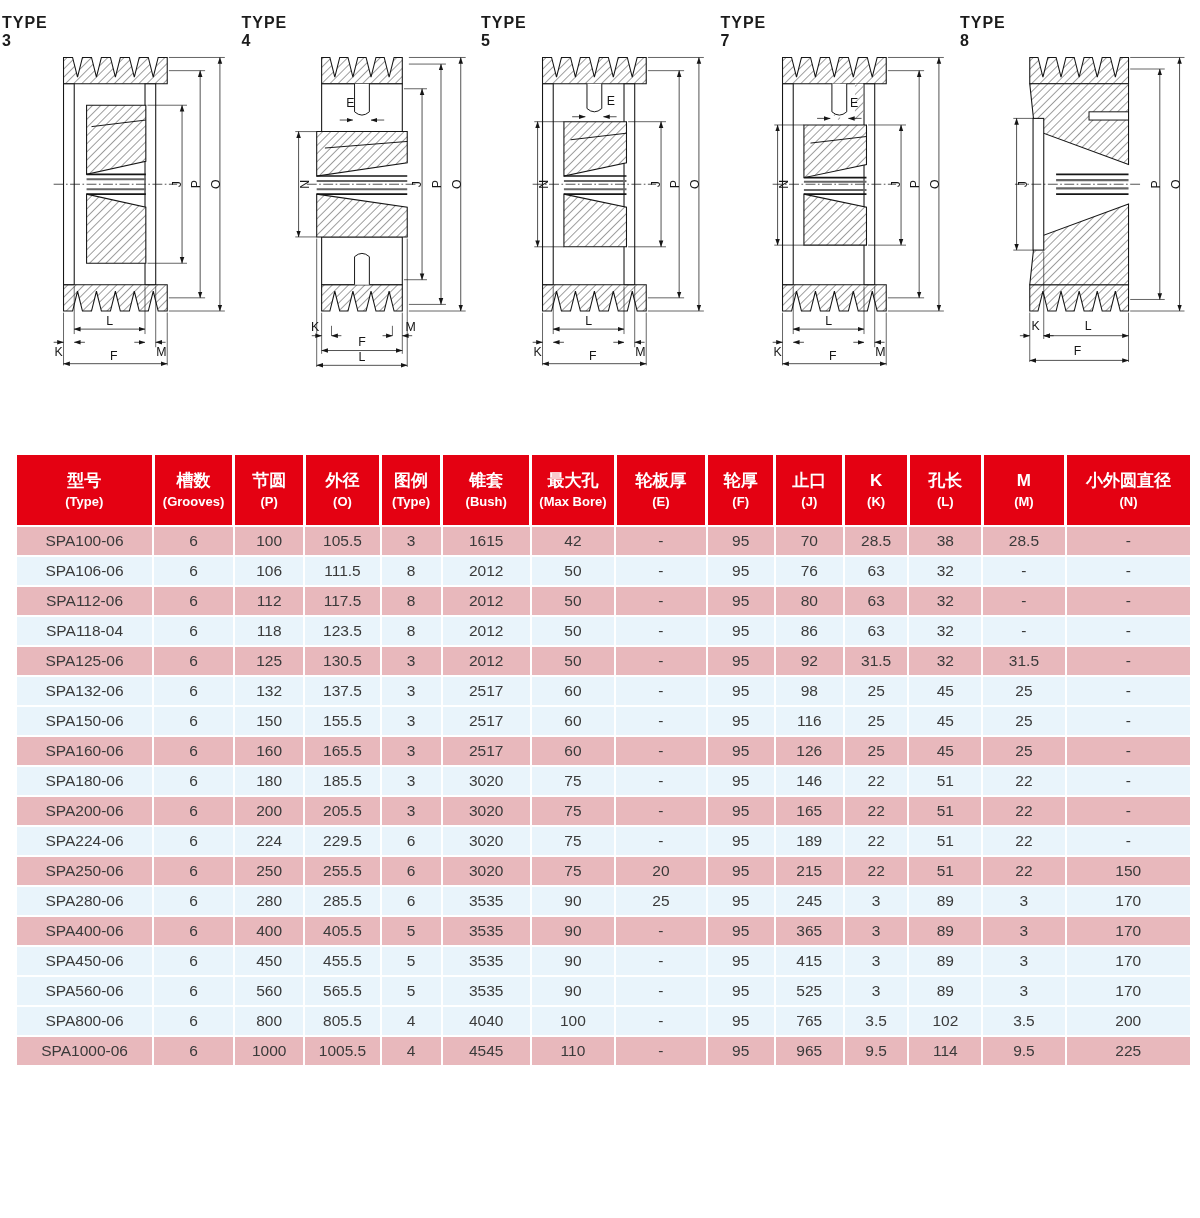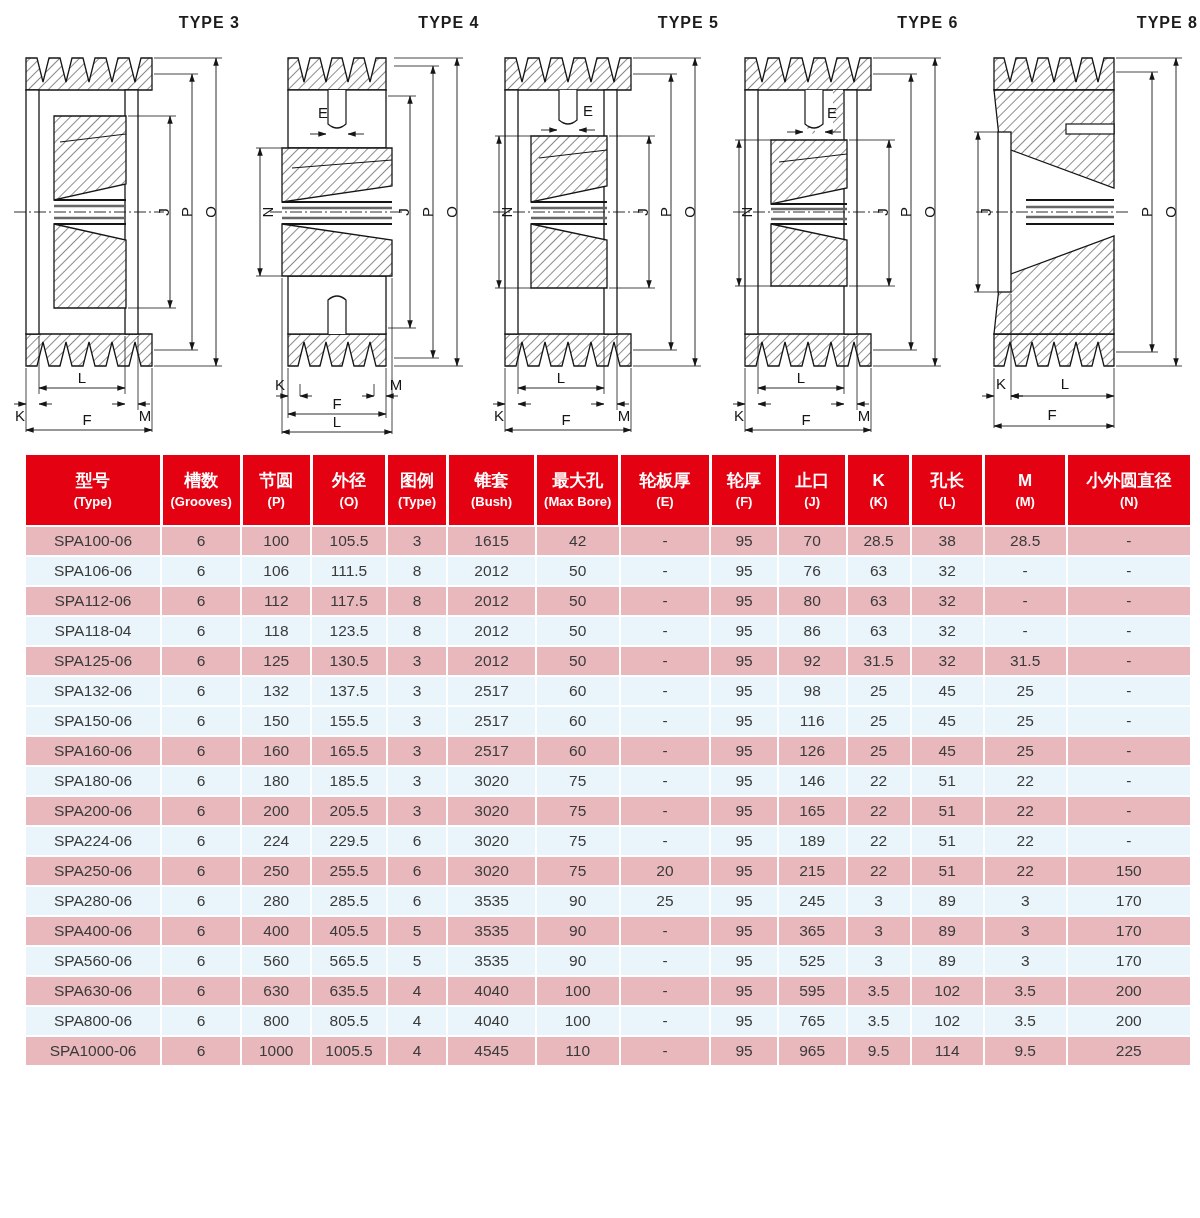--- a/index.html
+++ b/index.html
@@ -4,27 +4,27 @@
 <style>
   :root{
     --red:#e40112; --pink:#e8b8bc; --blue:#e9f4fb; --ink:#3a3a3a;
   }
   html,body{margin:0;padding:0;background:#fff;}
   body{width:1200px;font-family:"Liberation Sans",sans-serif;color:var(--ink);}
   .page{width:1200px;height:1218px;background:#fff;overflow:hidden;}
 
   
   .drawings{display:flex;justify-content:space-between;height:450px;padding:0 2px;box-sizing:border-box;}
-  .drawing{width:238px;display:flex;flex-direction:column;align-items:flex-end;}
+  .drawing{width:238px;display:flex;flex-direction:row;align-items:flex-start;}
   .d-title{margin-top:14px;font-size:16px;font-weight:bold;letter-spacing:1px;color:#1c1c1c;}
   .drawing svg{display:block;margin-top:4px;}
   .dt{font-family:"Liberation Sans",sans-serif;font-size:15px;fill:#161616;}
 
   
-  .tbl-wrap{padding:5px 10px 0 26px;}
+  .tbl-wrap{padding:5px 10px 0 17px;}
   table{width:100%;border-collapse:collapse;table-layout:fixed;}
   thead th{
     background:var(--red);color:#fff;height:70px;padding:0;
     border-right:3px solid #fff;vertical-align:middle;font-weight:bold;
   }
   thead th:last-child{border-right:none;margin-top:20px;}
   .h-zh{font-size:17px;line-height:20px;}
   .h-en{font-size:13px;font-weight:bold;margin-top:3px;}
   tbody td{
     height:28px;text-align:center;font-size:15.5px;color:var(--ink);
@@ -201,21 +201,21 @@
         <text class="dt" x="8" y="385" text-anchor="middle">K</text>
         <line x1="100" y1="368" x2="113" y2="368" stroke="#161616" stroke-width="0.9" marker-end="url(#ar)"></line>
         <line x1="138" y1="368" x2="126" y2="368" stroke="#161616" stroke-width="0.9" marker-end="url(#ar)"></line>
         <text class="dt" x="133" y="385" text-anchor="middle">M</text>
         <line x1="14" y1="394" x2="140" y2="394" stroke="#161616" stroke-width="0.9" marker-start="url(#ar)" marker-end="url(#ar)"></line>
         <text class="dt" x="75" y="389" text-anchor="middle">F</text>
       </svg>
     </div>
 
     <div class="drawing">
-      <div class="d-title">TYPE 6</div>
+      <div class="d-title">TYPE 7</div>
       <svg width="228" height="400" viewBox="0 0 228 400">
         <path d="M14,54 V22 h11 l6,24 l6,-24 h11 l6,24 l6,-24 h11 l6,24 l6,-24 h11 l6,24 l6,-24 h11 l6,24 l6,-24 h11 V54 Z" fill="url(#h)" stroke="#161616" stroke-width="1.3"></path>
         <path d="M14,298 V330 h11 l6,-24 l6,24 h11 l6,-24 l6,24 h11 l6,-24 l6,24 h11 l6,-24 l6,24 h11 l6,-24 l6,24 h11 V298 Z" fill="url(#h)" stroke="#161616" stroke-width="1.3"></path>
         <rect x="14" y="54" width="13" height="244" fill="#fff" stroke="#161616" stroke-width="1.3"></rect>
         <rect x="113" y="54" width="13" height="244" fill="#fff" stroke="#161616" stroke-width="1.3"></rect>
         <polygon points="56,54 74,54 74,90 84,100 84,54 102,54 102,100 112,90 112,54 56,54" fill="url(#h)" stroke="none"></polygon>
         <path d="M74,54 V88 Q83,96 92,88 V54" fill="#fff" stroke="#161616" stroke-width="1.2"></path>
         <polygon points="40,104 116,104 116,152 40,168" fill="url(#h)" stroke="#161616" stroke-width="1.3"></polygon>
         <line x1="48" y1="126" x2="116" y2="118" stroke="#161616" stroke-width="1.2"></line>
         <polygon points="40,188 116,204 116,250 40,250" fill="url(#h)" stroke="#161616" stroke-width="1.3"></polygon>
@@ -598,51 +598,51 @@
     <td>90</td>
     <td>-</td>
     <td>95</td>
     <td>365</td>
     <td>3</td>
     <td>89</td>
     <td>3</td>
     <td>170</td>
   </tr>
           <tr class="even">
+    <td>SPA450-06</td>
+    <td>6</td>
+    <td>450</td>
+    <td>455.5</td>
+    <td>5</td>
+    <td>3535</td>
+    <td>90</td>
+    <td>-</td>
+    <td>95</td>
+    <td>415</td>
+    <td>3</td>
+    <td>89</td>
+    <td>3</td>
+    <td>170</td>
+  </tr>
+          <tr class="even">
     <td>SPA560-06</td>
     <td>6</td>
     <td>560</td>
     <td>565.5</td>
     <td>5</td>
     <td>3535</td>
     <td>90</td>
     <td>-</td>
     <td>95</td>
     <td>525</td>
     <td>3</td>
     <td>89</td>
     <td>3</td>
     <td>170</td>
   </tr>
-          <tr class="odd">
-    <td>SPA630-06</td>
-    <td>6</td>
-    <td>630</td>
-    <td>635.5</td>
-    <td>4</td>
-    <td>4040</td>
-    <td>100</td>
-    <td>-</td>
-    <td>95</td>
-    <td>595</td>
-    <td>3.5</td>
-    <td>102</td>
-    <td>3.5</td>
-    <td>200</td>
-  </tr>
           <tr class="even">
     <td>SPA800-06</td>
     <td>6</td>
     <td>800</td>
     <td>805.5</td>
     <td>4</td>
     <td>4040</td>
     <td>100</td>
     <td>-</td>
     <td>95</td>

